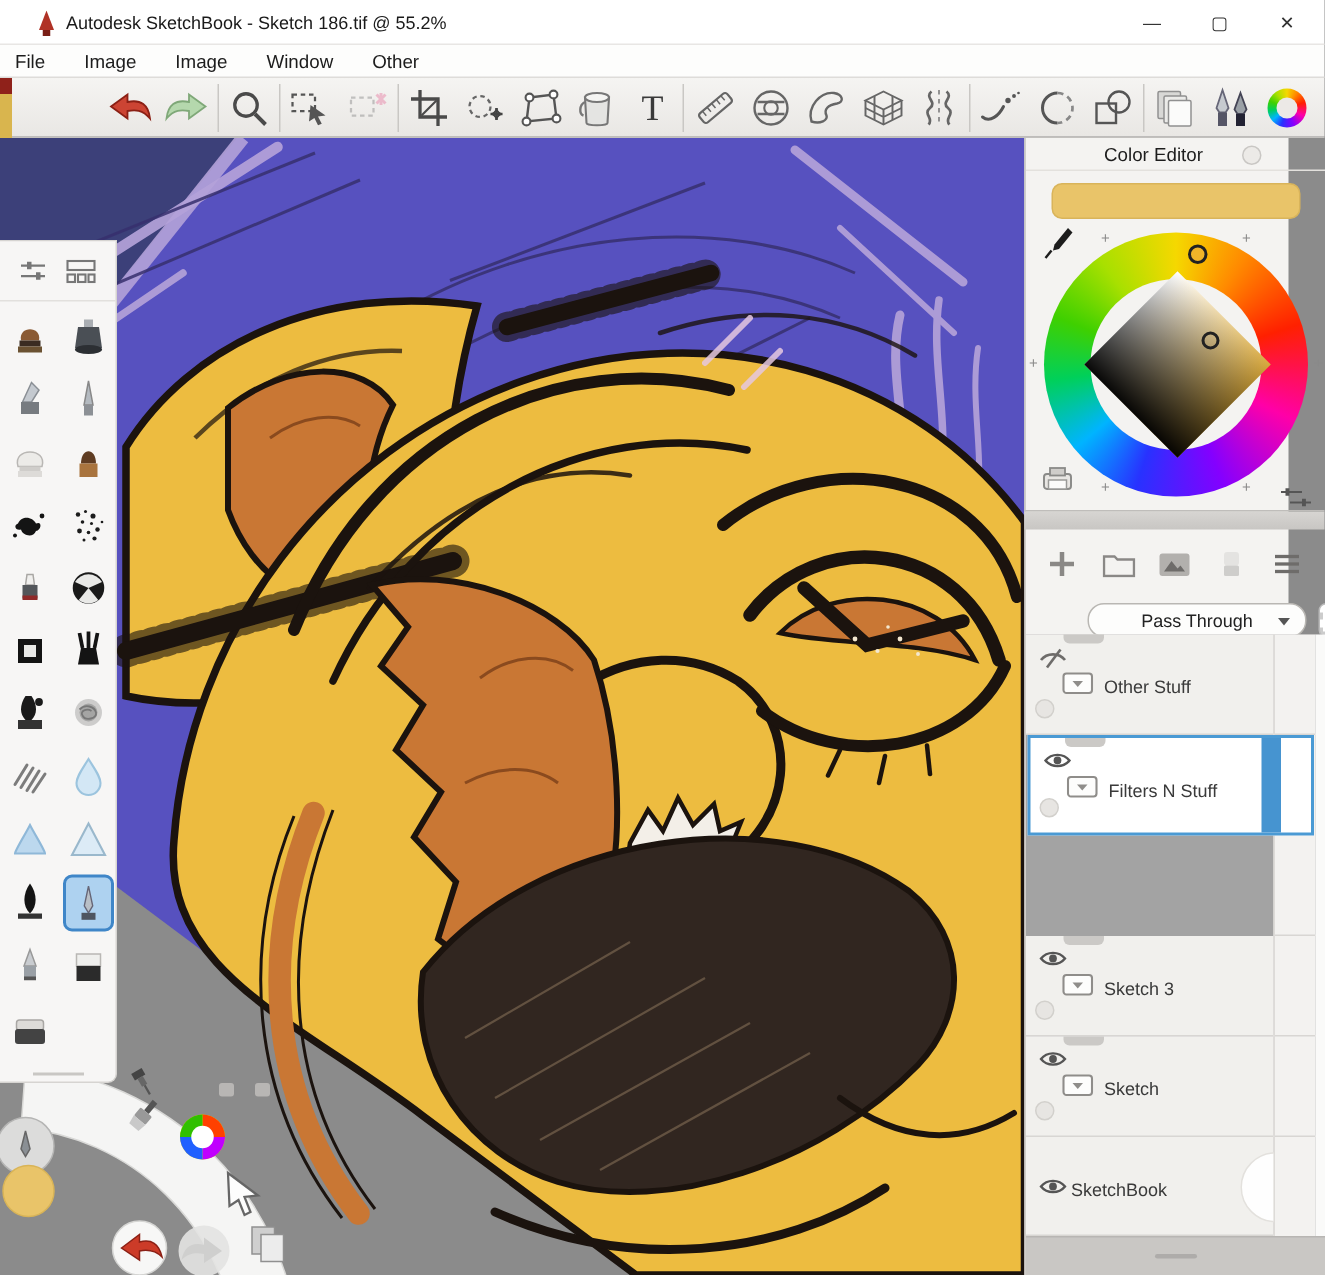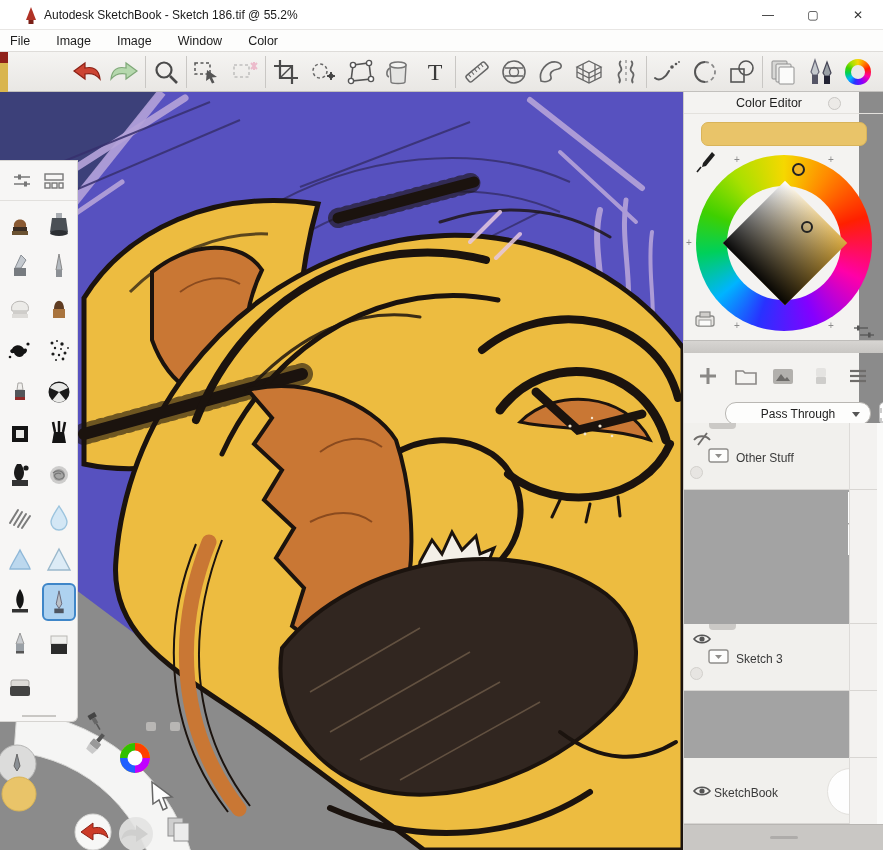--- a/index.html
+++ b/index.html
@@ -225,21 +225,21 @@
   <span class="abs win-btn" style="right:100px">—</span>
   <span class="abs win-btn" style="right:55px">▢</span>
   <span class="abs win-btn" style="right:10px">✕</span>
 </div>
 
 <div class="abs menubar">
   <span class="menu-item">File</span>
   <span class="menu-item">Image</span>
   <span class="menu-item">Image</span>
   <span class="menu-item">Window</span>
-  <span class="menu-item">Color</span>
+  <span class="menu-item">Other</span>
 </div>
 
 <div class="abs tb-strip"></div>
 <div class="abs toolbar">
   <span class="tb">
       <svg width="30" height="22" viewBox="0 0 30 22">
         <path d="M2,10 L13,2 L13,7 C22,5 27,9 28,18 C23,12 18,12 13,13 L13,18 Z" fill="#cc4433" stroke="#8b2015" stroke-width="1.2"></path>
       </svg>
     </span>
   <span class="tb">
@@ -691,20 +691,34 @@
             <line x1="15" y1="2" x2="6" y2="14" stroke="#6e6c6a" stroke-width="1.8"></line>
           </svg>
         <svg class="lfolder" width="21" height="16" viewBox="0 0 21 16">
             <rect x="1" y="2" width="19" height="13" rx="2" fill="#fdfdfc" stroke="#8f8d8a" stroke-width="1.4"></rect>
             <path d="M7,7 h7 l-3.5,4 Z" fill="#8f8d8a"></path>
           </svg>
         <span class="lname">Other Stuff</span>
         <div class="lradio"></div>
       </div>
 
+      <div class="sel-outline">
+        <div class="notch" style="left:23px"></div>
+        <svg class="leye" width="20" height="14" viewBox="0 0 20 14">
+            <path d="M2,7 C6,2 14,2 18,7 C14,12 6,12 2,7 Z" stroke="#555" stroke-width="1.6" fill="none"></path>
+            <circle cx="10" cy="7" r="2.6" fill="#555"></circle>
+          </svg>
+        <svg class="lfolder" width="21" height="16" viewBox="0 0 21 16">
+            <rect x="1" y="2" width="19" height="13" rx="2" fill="#fdfdfc" stroke="#8f8d8a" stroke-width="1.4"></rect>
+            <path d="M7,7 h7 l-3.5,4 Z" fill="#8f8d8a"></path>
+          </svg>
+        <span class="lname">Filters N Stuff</span>
+        <div class="lradio"></div>
+        <div class="blue-bar"></div>
+      </div>
       <div class="gbtn" style="top:69px">
           <svg width="14" height="16" viewBox="0 0 14 16">
             <path d="M7,1 L12,6 H2 Z" fill="#555"></path>
             <path d="M7,15 L2,10 H12 Z" fill="#555"></path>
             <line x1="2" y1="8" x2="12" y2="8" stroke="#555" stroke-width="1.6"></line>
           </svg>
         </div>
       <div class="gbtn" style="top:101px;border-top:1px solid #dddbd8">
           <svg width="13" height="16" viewBox="0 0 13 16">
             <rect x="1.5" y="7" width="10" height="8" rx="1.5" fill="#8a8886"></rect>
@@ -720,20 +734,33 @@
             <circle cx="10" cy="7" r="2.6" fill="#555"></circle>
           </svg>
         <svg class="lfolder" width="21" height="16" viewBox="0 0 21 16">
             <rect x="1" y="2" width="19" height="13" rx="2" fill="#fdfdfc" stroke="#8f8d8a" stroke-width="1.4"></rect>
             <path d="M7,7 h7 l-3.5,4 Z" fill="#8f8d8a"></path>
           </svg>
         <span class="lname">Sketch 3</span>
         <div class="lradio"></div>
       </div>
 
+      <div class="lrow" style="top:268px">
+        <div class="notch"></div>
+        <svg class="leye" width="20" height="14" viewBox="0 0 20 14">
+            <path d="M2,7 C6,2 14,2 18,7 C14,12 6,12 2,7 Z" stroke="#555" stroke-width="1.6" fill="none"></path>
+            <circle cx="10" cy="7" r="2.6" fill="#555"></circle>
+          </svg>
+        <svg class="lfolder" width="21" height="16" viewBox="0 0 21 16">
+            <rect x="1" y="2" width="19" height="13" rx="2" fill="#fdfdfc" stroke="#8f8d8a" stroke-width="1.4"></rect>
+            <path d="M7,7 h7 l-3.5,4 Z" fill="#8f8d8a"></path>
+          </svg>
+        <span class="lname">Sketch</span>
+        <div class="lradio"></div>
+      </div>
 
       <div class="lrow" style="top:335px;height:66px">
         <svg class="leye" style="top:26px" width="20" height="14" viewBox="0 0 20 14">
             <path d="M2,7 C6,2 14,2 18,7 C14,12 6,12 2,7 Z" stroke="#555" stroke-width="1.6" fill="none"></path>
             <circle cx="10" cy="7" r="2.6" fill="#555"></circle>
           </svg>
         <span class="lname" style="left:30px">SketchBook</span>
         <div style="position:absolute;right:-25px;top:10px;width:47px;height:47px;border-radius:50%;background:#fefefe;border:1px solid #e3e1dd"></div>
       </div>
       <div class="gutter">

